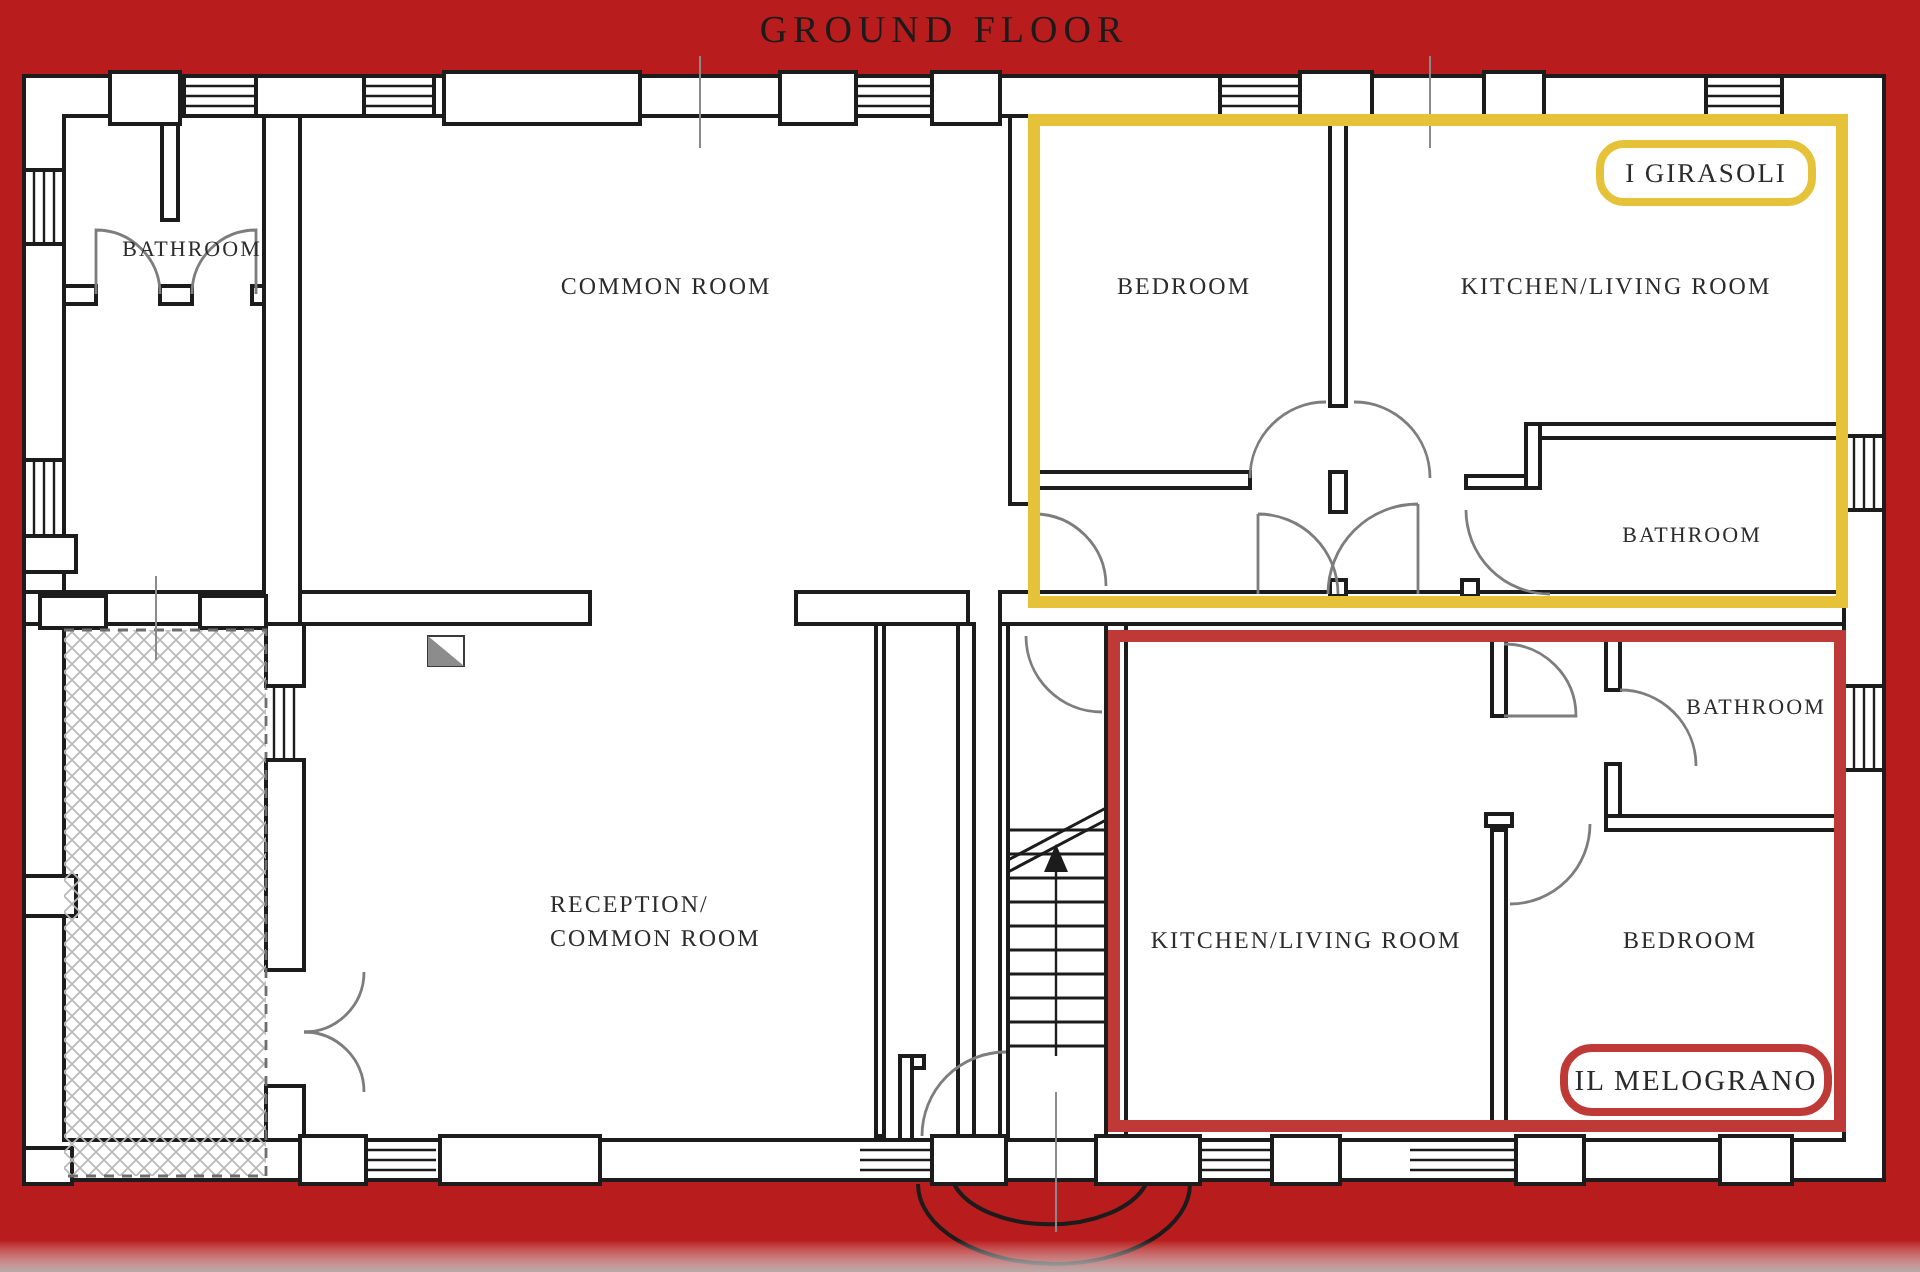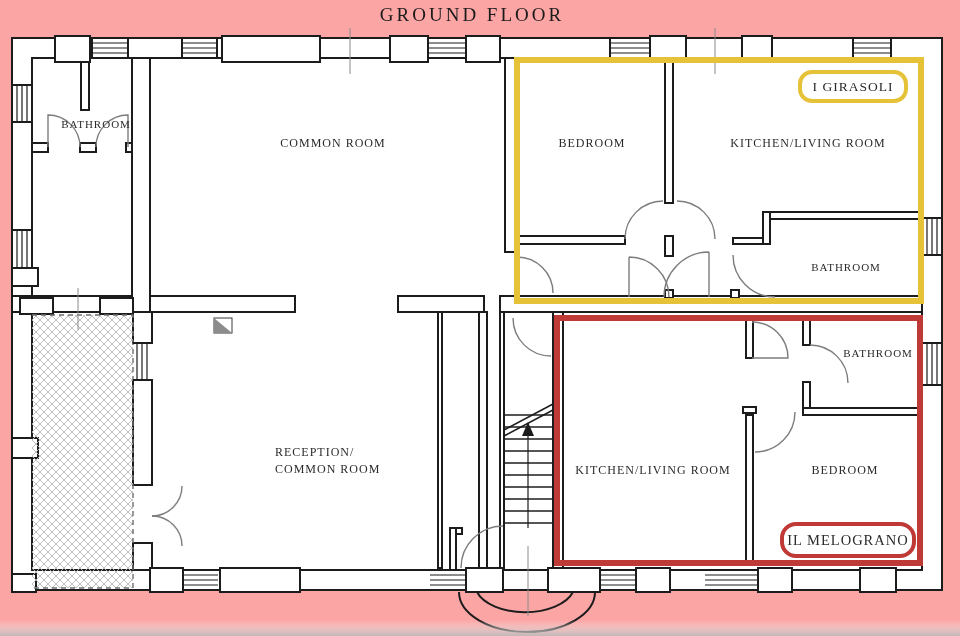--- a/index.html
+++ b/index.html
@@ -1,16 +1,16 @@
 <!DOCTYPE html>
 <html><head>
 <meta charset="utf-8">
 <style>
   html,body{margin:0;padding:0;background:#ffffff;}
-  #stage{position:relative;width:960px;height:636px;background:#fca5a5;overflow:hidden;
+  #stage{position:relative;width:960px;height:636px;background:#b91c1c;overflow:hidden;
          font-family:"Liberation Serif",serif;}
   svg{position:absolute;left:0;top:0;}
   .rlabel{fill:#2b2b2b;letter-spacing:1px;}
   .walls rect{fill:#ffffff;stroke:#1c1c1c;stroke-width:2px;}
   .door{fill:none;stroke:#7d7d7d;stroke-width:1.4px;}
   .win{stroke:#1c1c1c;stroke-width:1.2px;}
   .jamb{stroke:#1c1c1c;stroke-width:2px;}
   .axis{stroke:#8a8a8a;stroke-width:1px;}
 </style>
 </head>

